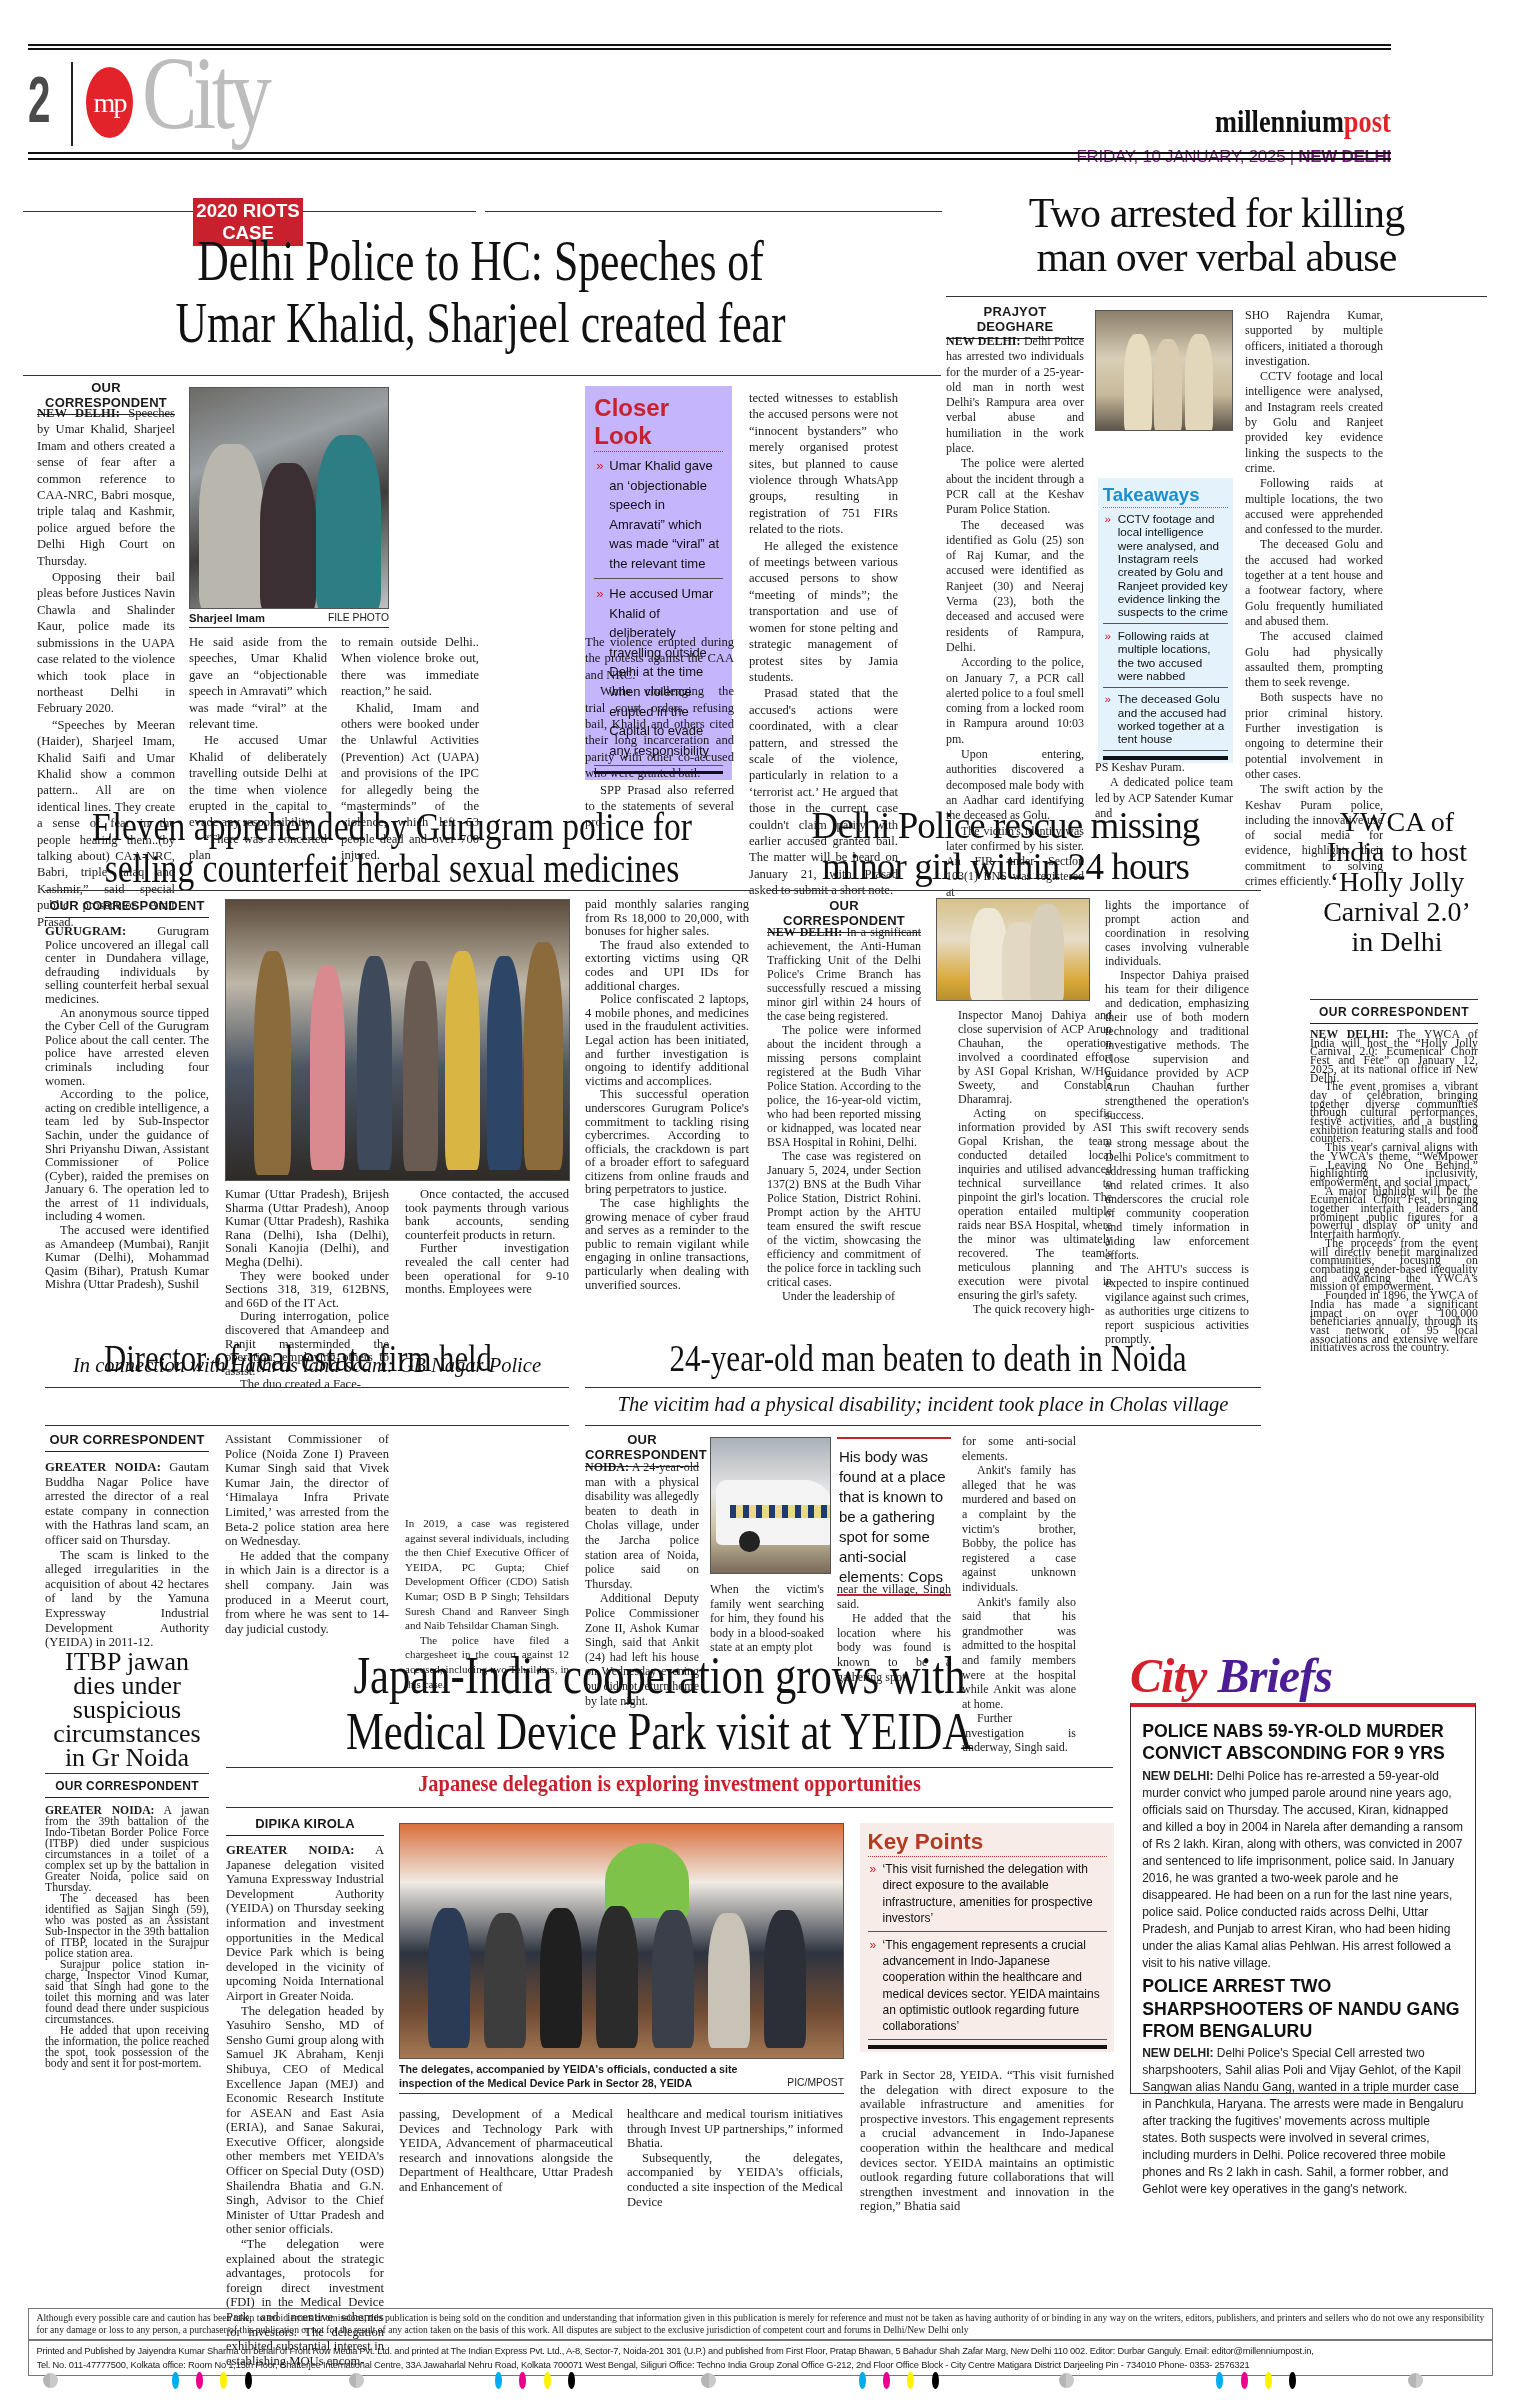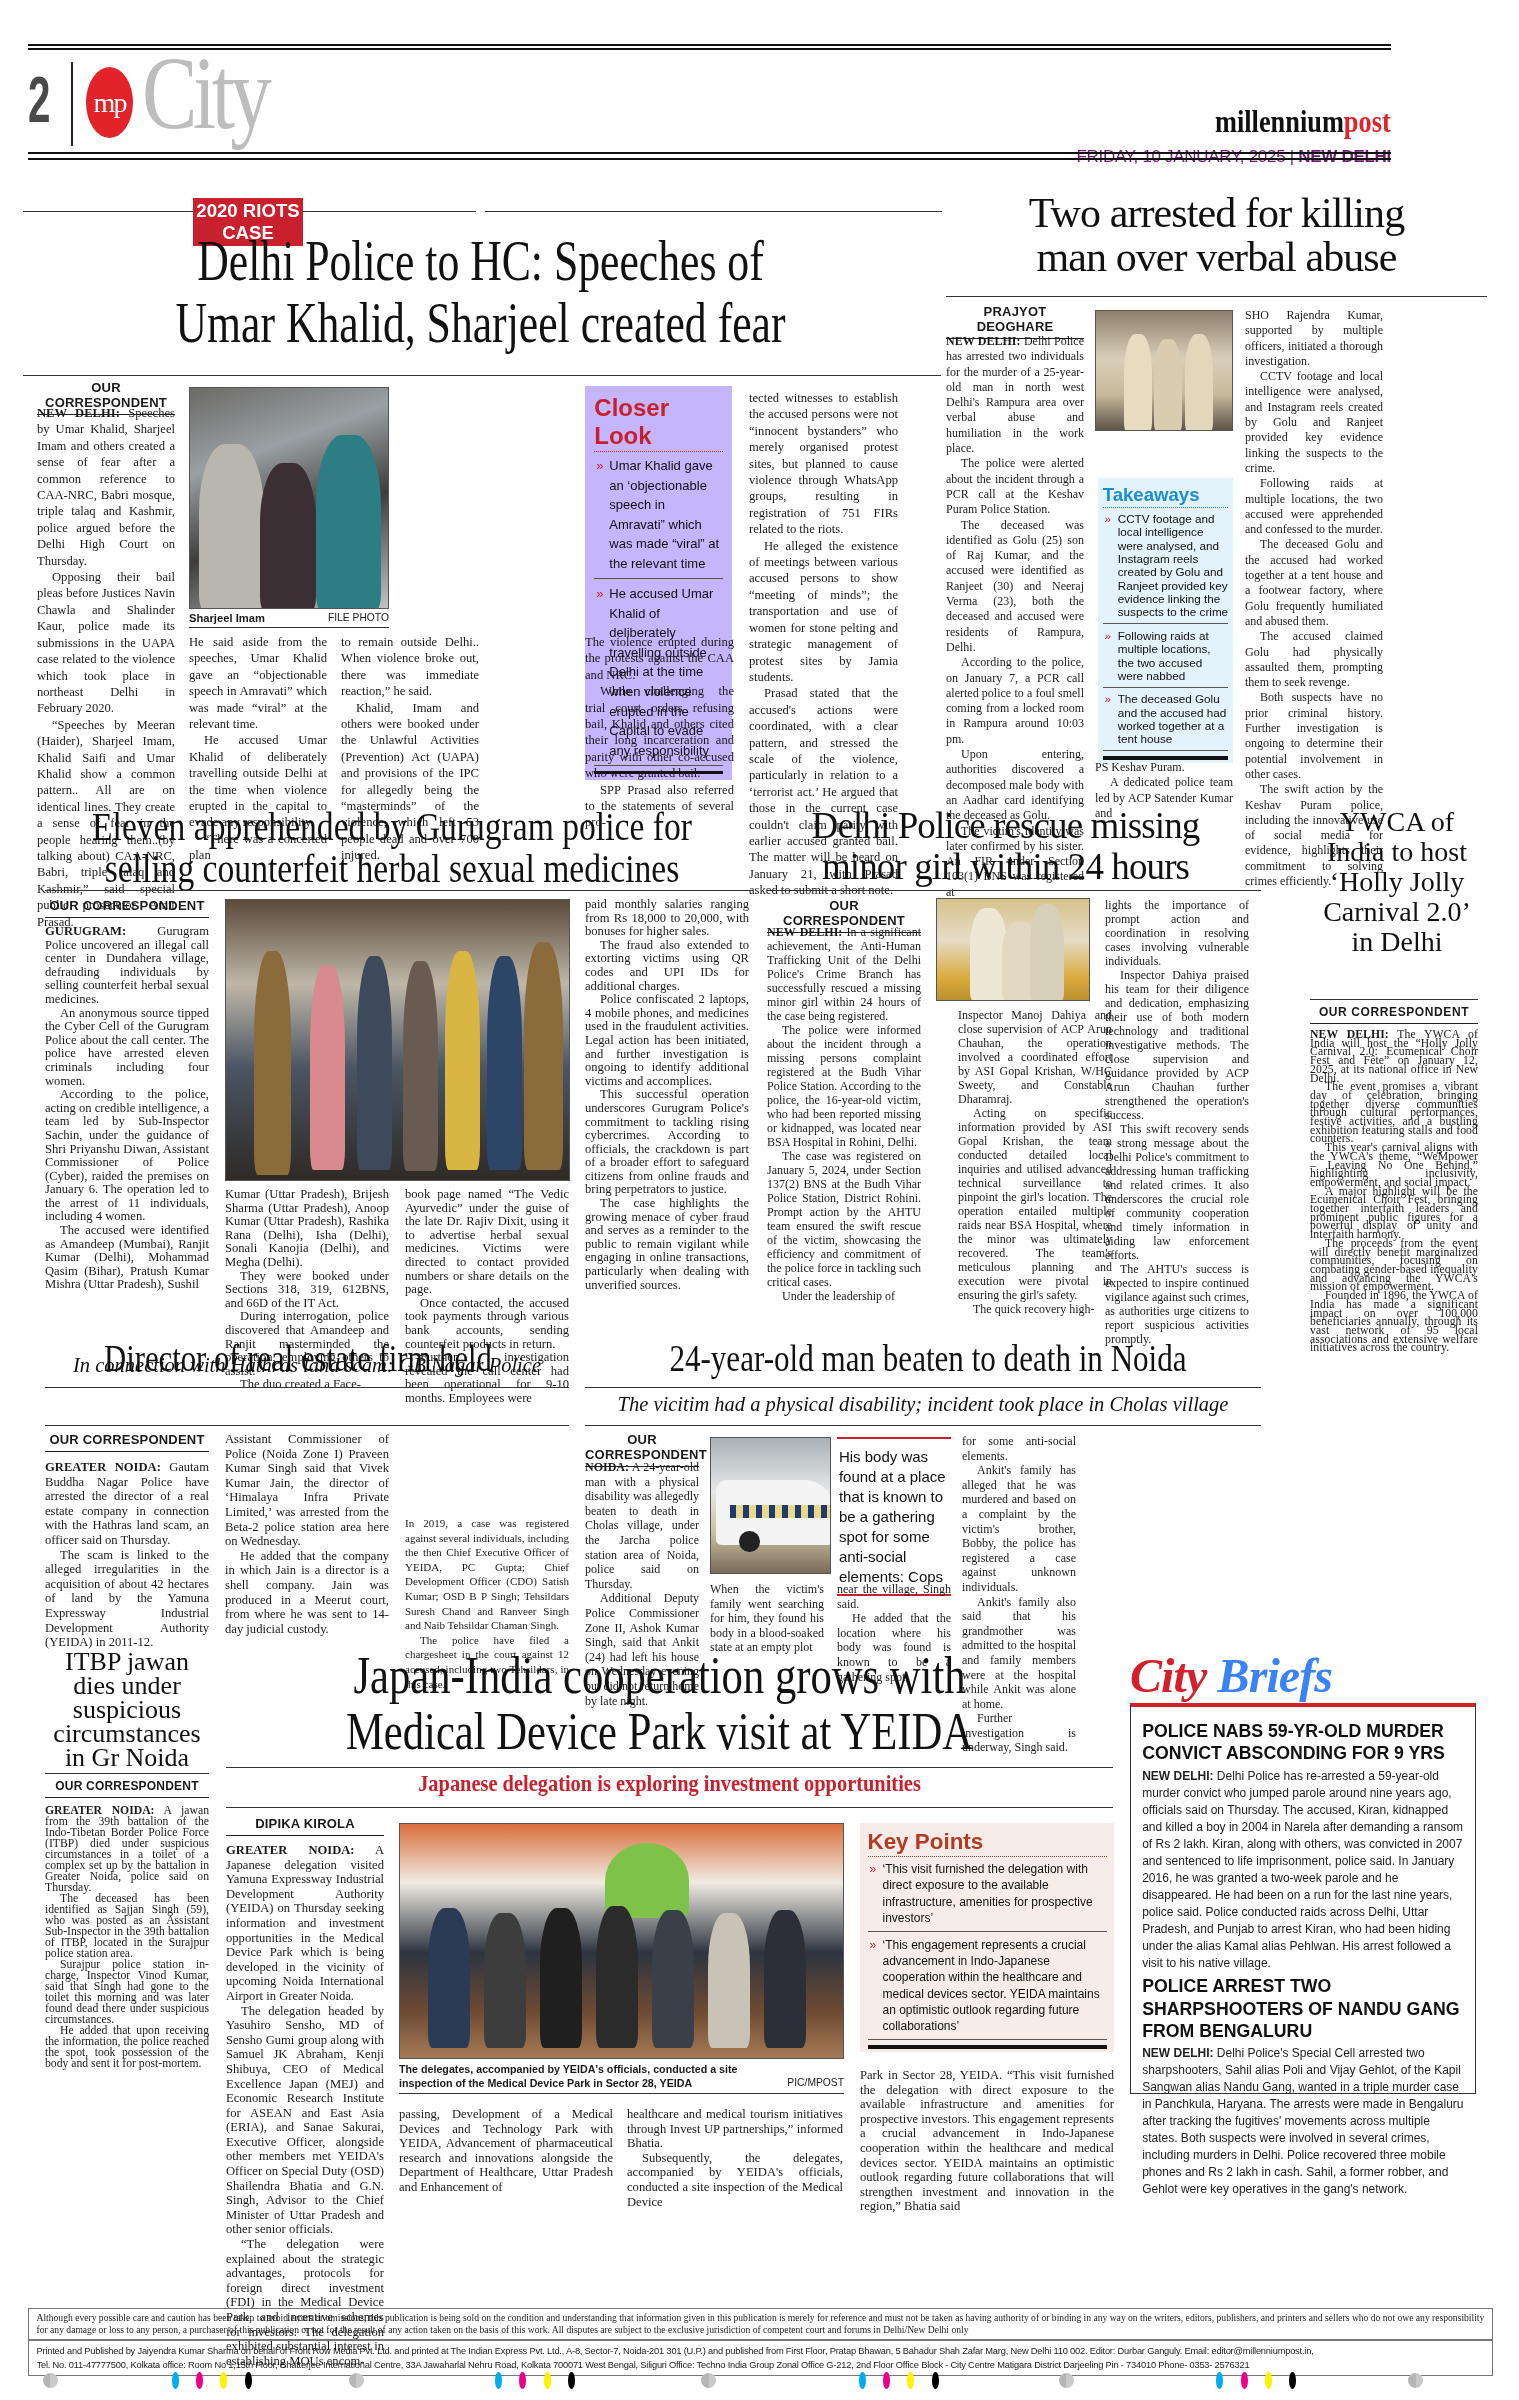--- a/index.html
+++ b/index.html
@@ -41,21 +41,21 @@
   .closer { background:#c4b5fd; color:#c8202c; }
   .takeaways { background:#e4f2fb; color:#1a8fcf; }
   .keypts { background:#f7ece8; color:#b53a22; }
 
   
   .pullq { position:absolute; border-top:2.8px solid #c8202c; border-bottom:2.8px solid #c8202c; padding:7.5px 1.9px; font: 17.7px/26px "Liberation Sans", sans-serif; color:#111; }
 
   
   .cb-title { position:absolute; font: italic bold 48px "Liberation Serif", serif; letter-spacing:-0.9px; }
   .cb-title .c1 { color:#d4202b; }
-  .cb-title .c2 { color:#3b82f6; }
+  .cb-title .c2 { color:#4c1d95; }
   .cb-box { position:absolute; border:1.4px solid #333; border-top:4.7px solid #d4202b; padding:13px 11.2px 9.3px; }
   .cb-h { font: bold 17.7px/22.4px "Liberation Sans", sans-serif; color:#111; margin-bottom:2.8px; transform-origin:left; }
   .cb-p { font: 12px/17px "Liberation Sans", sans-serif; color:#222; margin-bottom:3.7px; }
   .cb-p b { font-weight:bold; }
 
   
   .disclaimer { position:absolute; left:28px; top:2308px; width:1465px; border:0.9px solid #777; padding:2.8px 7.5px; font: 9.6px/12px "Liberation Serif", serif; color:#222; }
   .imprint { position:absolute; left:28px; top:2340px; width:1465px; border:0.9px solid #777; border-top:1.9px solid #777; padding:2.8px 7.5px; font: 9.3px/14px "Liberation Sans", sans-serif; color:#222; letter-spacing:-0.2px; }
   .reg { position:absolute; top:2373px; width:15px; height:15px; border-radius:50%; background: linear-gradient(90deg,#b5b5b5 50%,#c9c9c9 50%); }
   .dot { position:absolute; top:2372px; width:6.5px; height:17px; border-radius:50%; }
@@ -203,21 +203,20 @@
     <div class="photo-fig" style="left:261px; top:56px; width:35px; height:214px; background:#2d4668;"></div>
     <div class="photo-fig" style="left:298px; top:42px; width:39px; height:228px; background:#8b6a3c;"></div>
   </div>
   <div class="col" id="guru-c2" style="left:225px; top:1188px; width:164px; font-size:12.6px; line-height:13.6px;">
       <p class="first">Kumar (Uttar Pradesh), Brijesh Sharma (Uttar Pradesh), Anoop Kumar (Uttar Pradesh), Rashika Rana (Delhi), Isha (Delhi), Sonali Kanojia (Delhi), and Megha (Delhi).</p>
       <p>They were booked under Sections 318, 319, 612BNS, and 66D of the IT Act.</p>
       <p>During interrogation, police discovered that Amandeep and Ranjit masterminded the operation, employing others to assist.</p>
       <p>The duo created a Face-</p>
     </div>
   <div class="col" id="guru-c3" style="left:405px; top:1188px; width:164px; font-size:12.6px; line-height:13.6px;">
-      <p class="first">book page named “The Vedic Ayurvedic” under the guise of the late Dr. Rajiv Dixit, using it to advertise herbal sexual medicines. Victims were directed to contact provided numbers or share details on the page.</p>
       <p>Once contacted, the accused took payments through various bank accounts, sending counterfeit products in return.</p>
       <p>Further investigation revealed the call center had been operational for 9-10 months. Employees were</p>
     </div>
   <div class="col" id="guru-c4" style="left:585px; top:898px; width:164px; font-size:12.6px; line-height:13.6px;">
       <p class="first">paid monthly salaries ranging from Rs 18,000 to 20,000, with bonuses for higher sales.</p>
       <p>The fraud also extended to extorting victims using QR codes and UPI IDs for additional charges.</p>
       <p>Police confiscated 2 laptops, 4 mobile phones, and medicines used in the fraudulent activities. Legal action has been initiated, and further investigation is ongoing to identify additional victims and accomplices.</p>
       <p>This successful operation underscores Gurugram Police's commitment to tackling rising cybercrimes. According to officials, the crackdown is part of a broader effort to safeguard citizens from online frauds and bring perpetrators to justice.</p>
       <p>The case highlights the growing menace of cyber fraud and serves as a reminder to the public to remain vigilant while engaging in online transactions, particularly when dealing with unverified sources.</p>
     </div>

